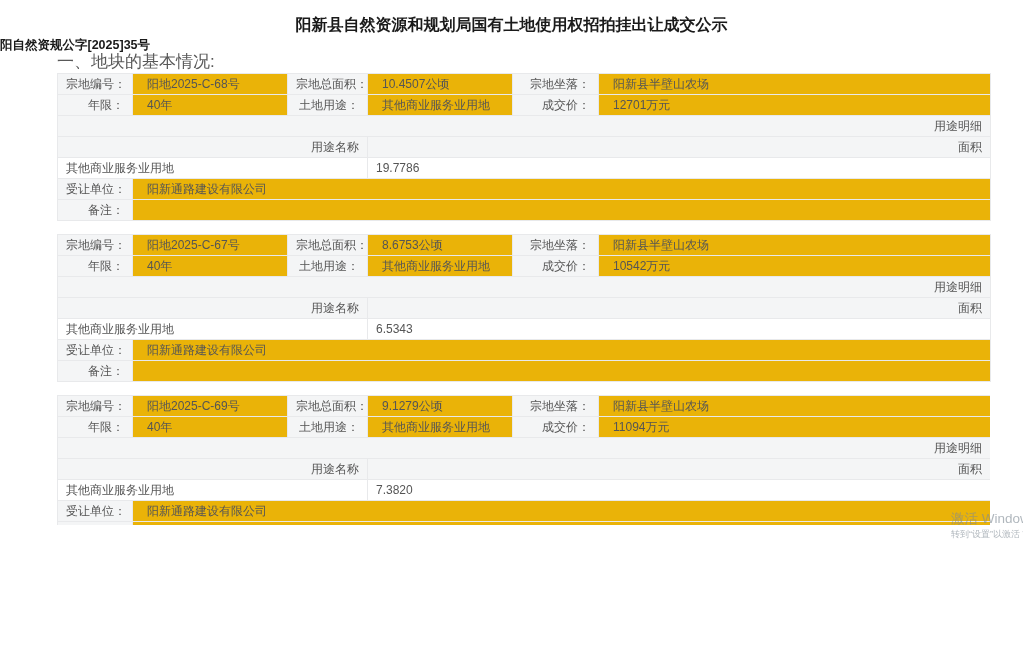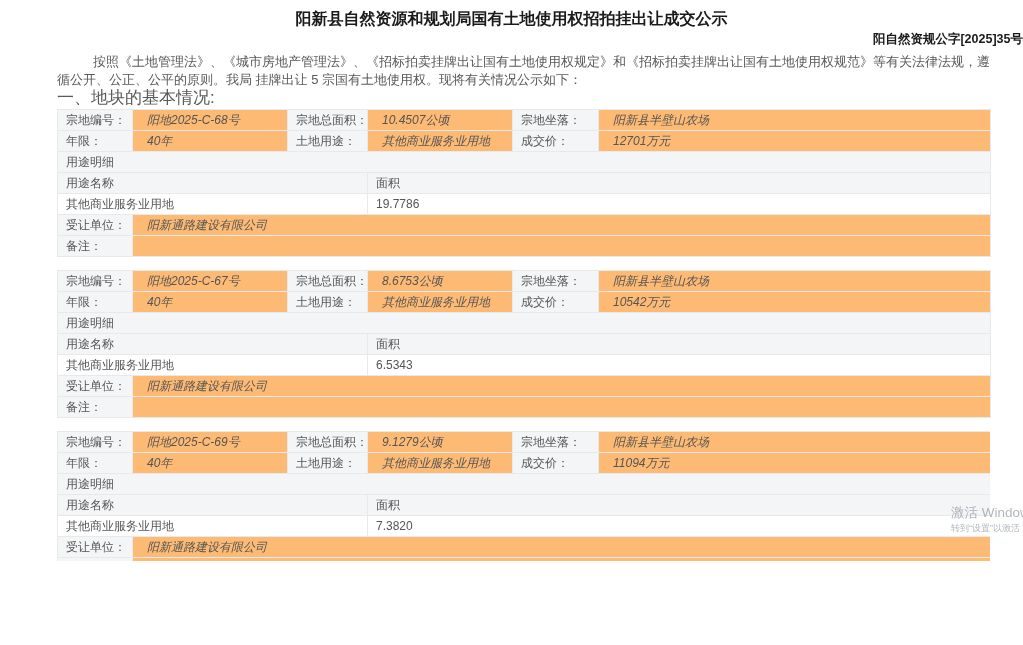--- a/index.html
+++ b/index.html
@@ -2,28 +2,28 @@
 <html lang="zh"><head>
 <meta charset="utf-8">
 <style>
   * { margin:0; padding:0; box-sizing:border-box; }
   html,body { background:#ffffff; }
   body {
     width:1023px; height:645px;
     font-family:"Liberation Sans","DejaVu Sans",sans-serif;
     position:relative; overflow:hidden;
   }
-  .page { position:absolute; inset:0; background:#fff; }
+  .page { position:absolute; inset:0; background:#fff;margin-top:6px; }
 
   .doc-title {
     margin-top:9px; text-align:center;
     font-size:16px; line-height:19px; font-weight:bold; color:#1a1a1a;
   }
   .doc-number {
-    margin-top:4px; text-align:right;
+    margin-top:4px; text-align:left;
     font-size:12.5px; line-height:15px; font-weight:bold; color:#1a1a1a;
   }
   .intro {
     margin:6px 33px 0 57px;
     font-size:13px; line-height:18px; color:#595959;
     text-indent:36px; text-align:justify;
   }
   .section-heading {
     margin:0 33px 0 57px;
     font-size:17px; line-height:18px; color:#595959;
@@ -35,22 +35,22 @@
     font-size:12px; color:#555555;
   }
   .parcel-table + .parcel-table, .table-clip { margin-top:13px; }
   .parcel-table td {
     border:1px solid #e8e9eb;
     height:14px; line-height:14px;
     padding:3px 8px;
     white-space:nowrap; overflow:hidden;
     vertical-align:middle;
   }
-  .parcel-table td.lb { background:#f4f5f6; }
-  .parcel-table td.vl { background:#fdba74; padding-left:14px;font-style:italic; }
+  .parcel-table td.lb { background:#f4f5f6;text-align:right; }
+  .parcel-table td.vl { background:#eab308; padding-left:14px; }
   .parcel-table td.vc { background:#ffffff; padding-left:8px; }
 
   .table-clip {
     width:933px; margin-left:57px; height:130px; overflow:hidden;
   }
   .table-clip .parcel-table { margin:0; }
 
   .watermark {
     position:absolute; left:951px; top:505px;
     color:rgba(128,138,148,0.62);
@@ -59,21 +59,20 @@
   .watermark .wm-line1 { font-size:13.5px; line-height:16px; }
   .watermark .wm-line2 { font-size:9px; line-height:12px; margin-top:1px; }
 </style>
 </head>
 <body>
 
 <div class="page">
 
   <div class="doc-title">阳新县自然资源和规划局国有土地使用权招拍挂出让成交公示</div>
   <div class="doc-number">阳自然资规公字[2025]35号</div>
-  <div class="intro">按照《土地管理法》、《城市房地产管理法》、《招标拍卖挂牌出让国有土地使用权规定》和《招标拍卖挂牌出让国有土地使用权规范》等有关法律法规，遵循公开、公正、公平的原则。我局 挂牌出让 5 宗国有土地使用权。现将有关情况公示如下：</div>
   <div class="section-heading">一、地块的基本情况:</div>
 
   <table class="parcel-table">
     <colgroup>
       <col style="width:75px">
         <col style="width:155px">
       <col style="width:80px">
         <col style="width:145px">
       <col style="width:86px">
         <col style="width:392px">

